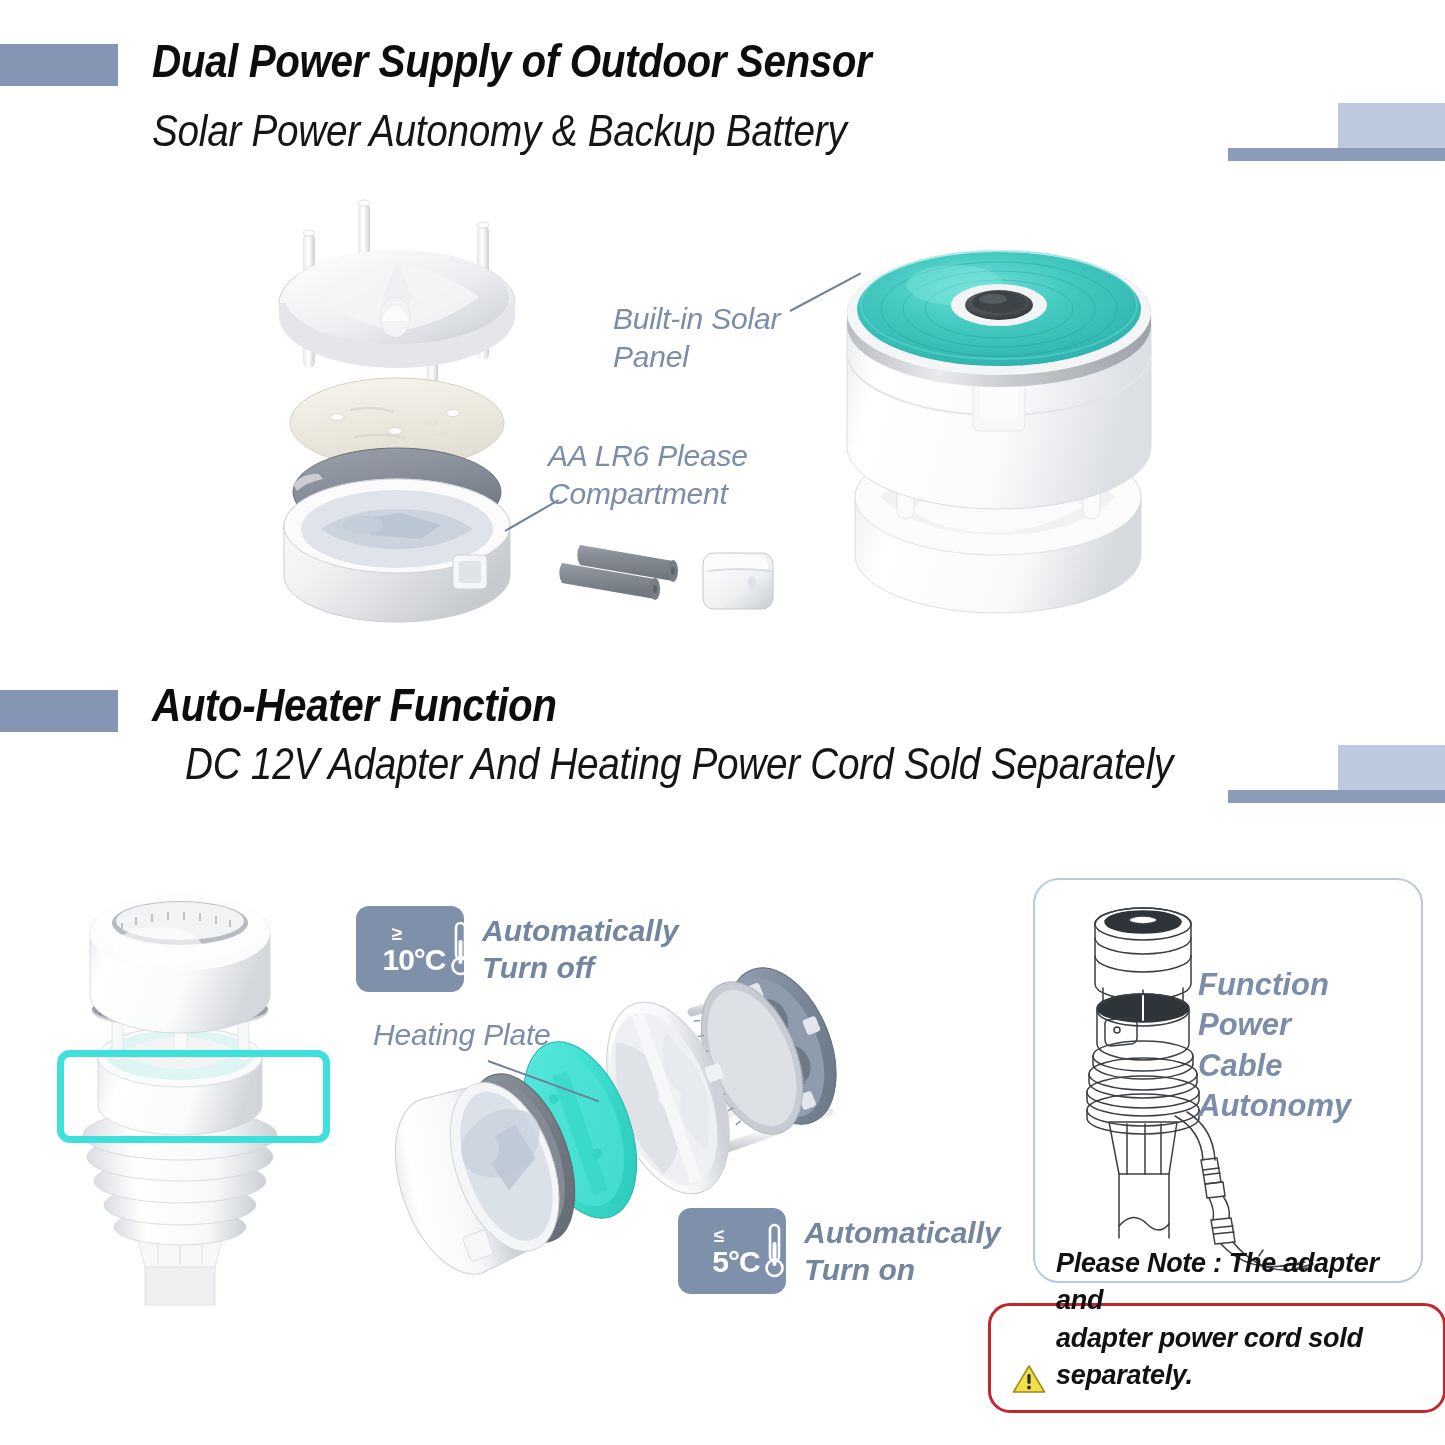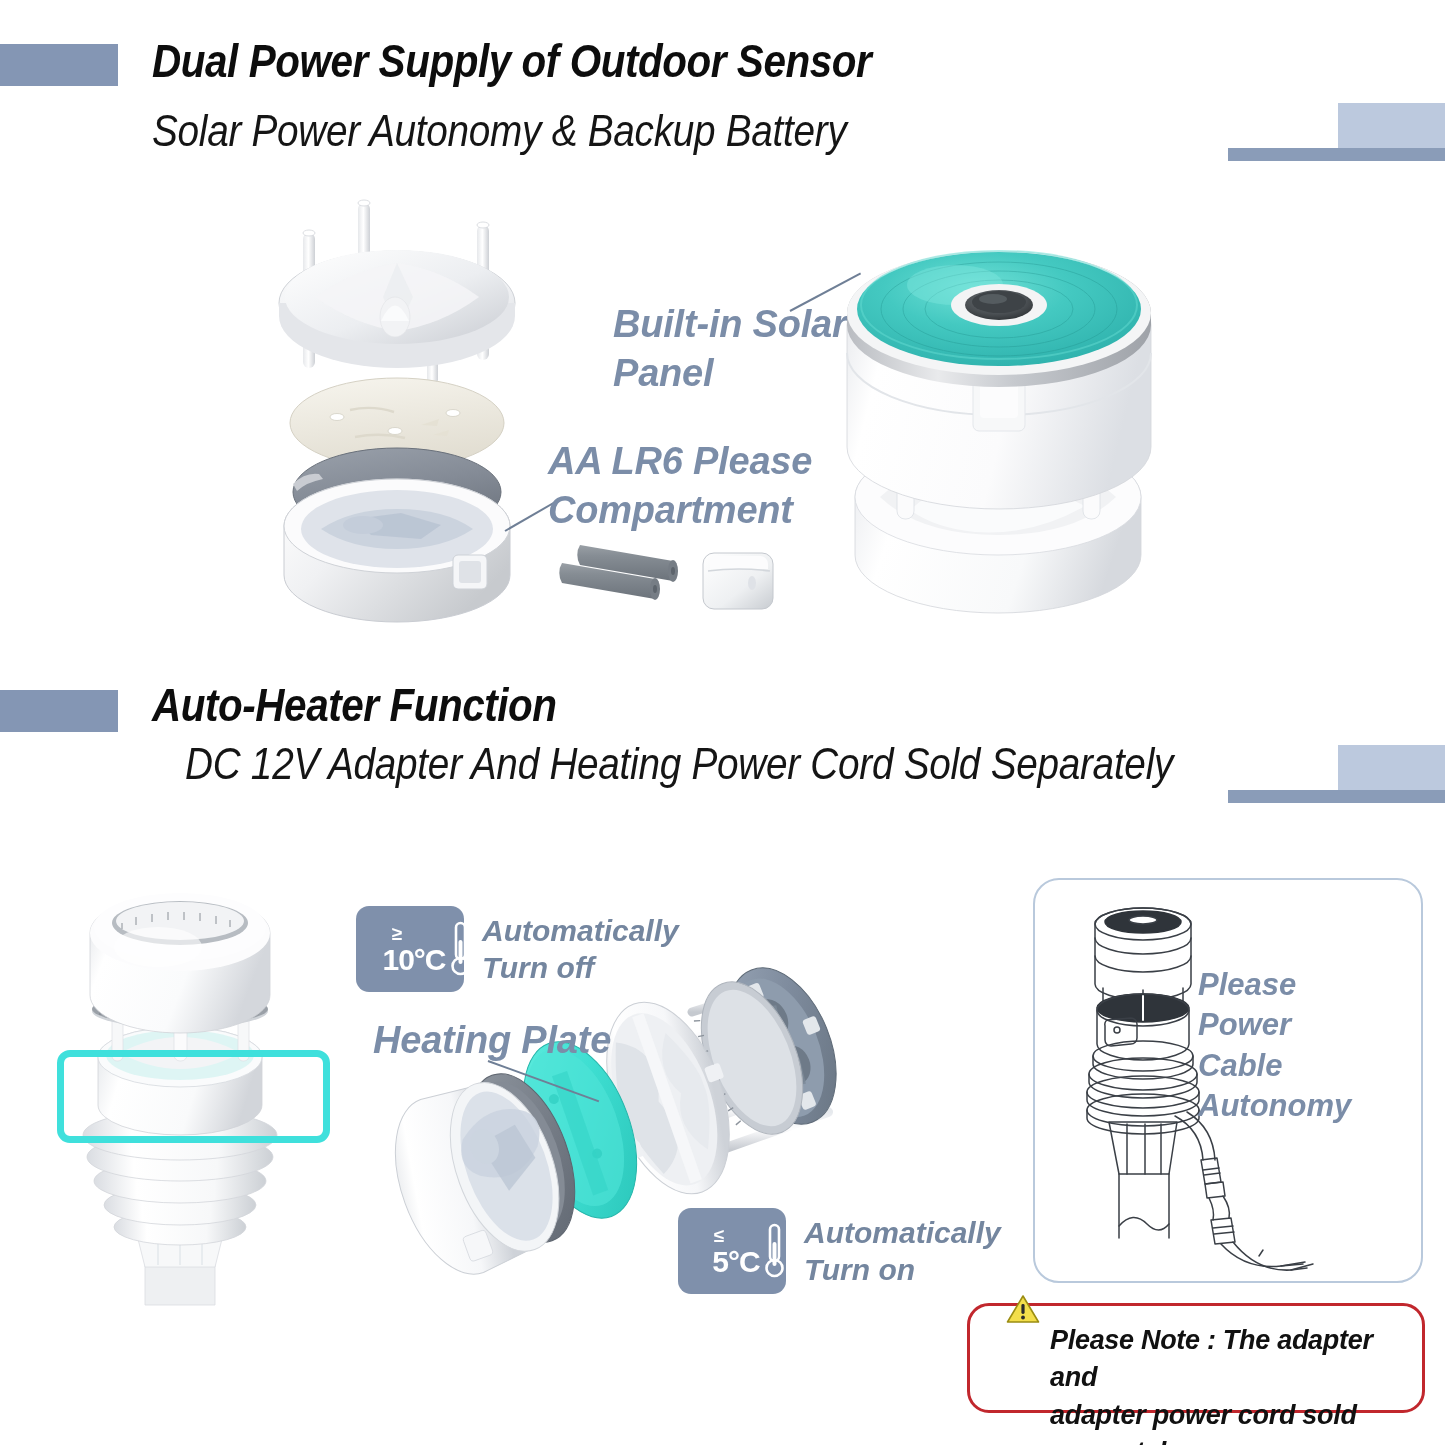--- a/index.html
+++ b/index.html
@@ -22,21 +22,21 @@
     font-size: 45px; font-weight: 400; font-style: italic;
     color: #151515; letter-spacing: -0.3px; white-space: nowrap;
     transform: scaleX(0.86); transform-origin: left center;
   }
   .deco-bar { position: absolute; background: #8496b4; }
   .deco-box { position: absolute; background: #bcc9de; }
   .deco-bar-light { position: absolute; background: #8a9cb8; }
 
   
   .callout {
-    position: absolute; font-size: 38px; font-weight: bold; font-style: italic;
+    position: absolute; font-size: 30px; font-weight: normal; font-style: italic;
     color: #7b8da8; line-height: 1.28; letter-spacing: -0.2px;
   }
   .leader { position: absolute; background: #6f7f96; height: 2px; transform-origin: left center; }
 
   
   .badge-row { position: absolute; display: flex; align-items: center; gap: 18px; }
   .badge {
     width: 108px; height: 86px; border-radius: 13px;
     background: #7f90ab; display: flex; align-items: center;
     justify-content: center; gap: 3px; padding: 0 7px;
@@ -54,21 +54,21 @@
     position: absolute; border: 2px solid #b9c9dc; border-radius: 26px; background: #fff;
   }
   .art-label {
     position: absolute; font-size: 31px; font-weight: bold; font-style: italic;
     color: #7b8da8; line-height: 1.3;
   }
 
   
   .notebox {
     position: absolute; border: 3px solid #c1272d; border-radius: 22px;
-    background: #fff; display: flex; align-items: flex-start; padding: 16px 36px;
+    background: #fff; display: flex; align-items: flex-end; padding: 16px 21px; margin-left: 21px;
   }
   .note-text {
     font-size: 27px; font-weight: bold; font-style: italic; color: #111;
     line-height: 1.38; letter-spacing: -0.3px;
   }
   .warn-ico { flex: 0 0 auto; margin-right: 10px; margin-top: -28px; }
 
   
   .hl-rect {
     position: absolute; border: 7px solid #3fe0dc; border-radius: 13px;
@@ -572,21 +572,21 @@
       <path d="M158 330 L178 328 M159 336 L179 334"></path>
 
       <path d="M166 346 q24 26 60 22 l22 -2"></path>
       <path d="M178 344 q24 30 58 28 l16 -2"></path>
       <path d="M226 368 l24 -4 M236 372 l22 -6"></path>
       <path d="M204 358 l4 -6"></path>
     </g>
   </svg>
 
   <div class="art-label" style="left:1198px; top:965px;">
-    <div>Please</div>
+    <div>Function</div>
     <div>Power</div>
     <div>Cable</div>
     <div>Autonomy</div>
   </div>
 
   <div class="notebox" style="left:967px; top:1303px; width:458px; height:110px;">
     <svg class="warn-ico" width="34" height="30" viewBox="0 0 34 30">
       <path d="M17 2 L32.5 28 L1.5 28 Z" fill="#f3de4b" stroke="#9b8d12" stroke-width="1.6" stroke-linejoin="round"></path>
       <rect x="15.4" y="10" width="3.2" height="10" rx="1.4" fill="#2b2b2b"></rect>
       <circle cx="17" cy="23.5" r="1.9" fill="#2b2b2b"></circle>

